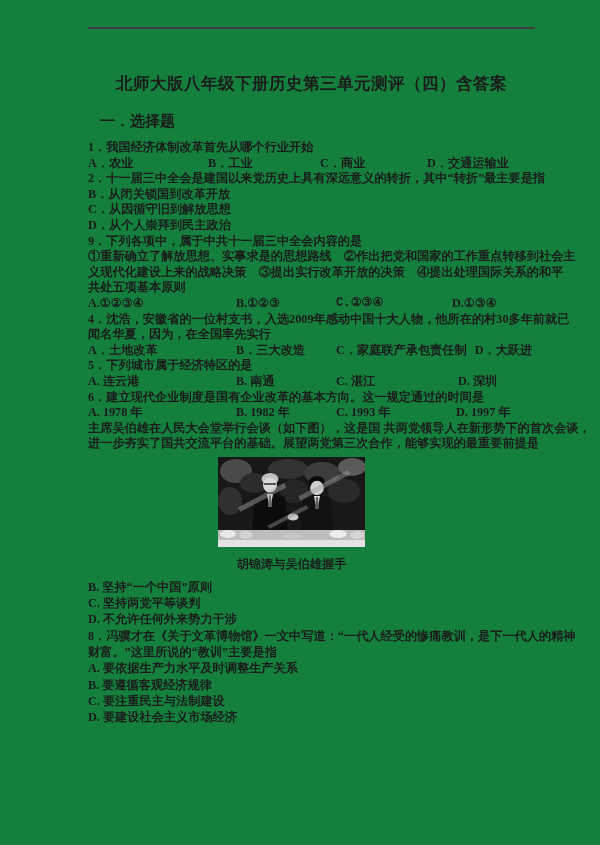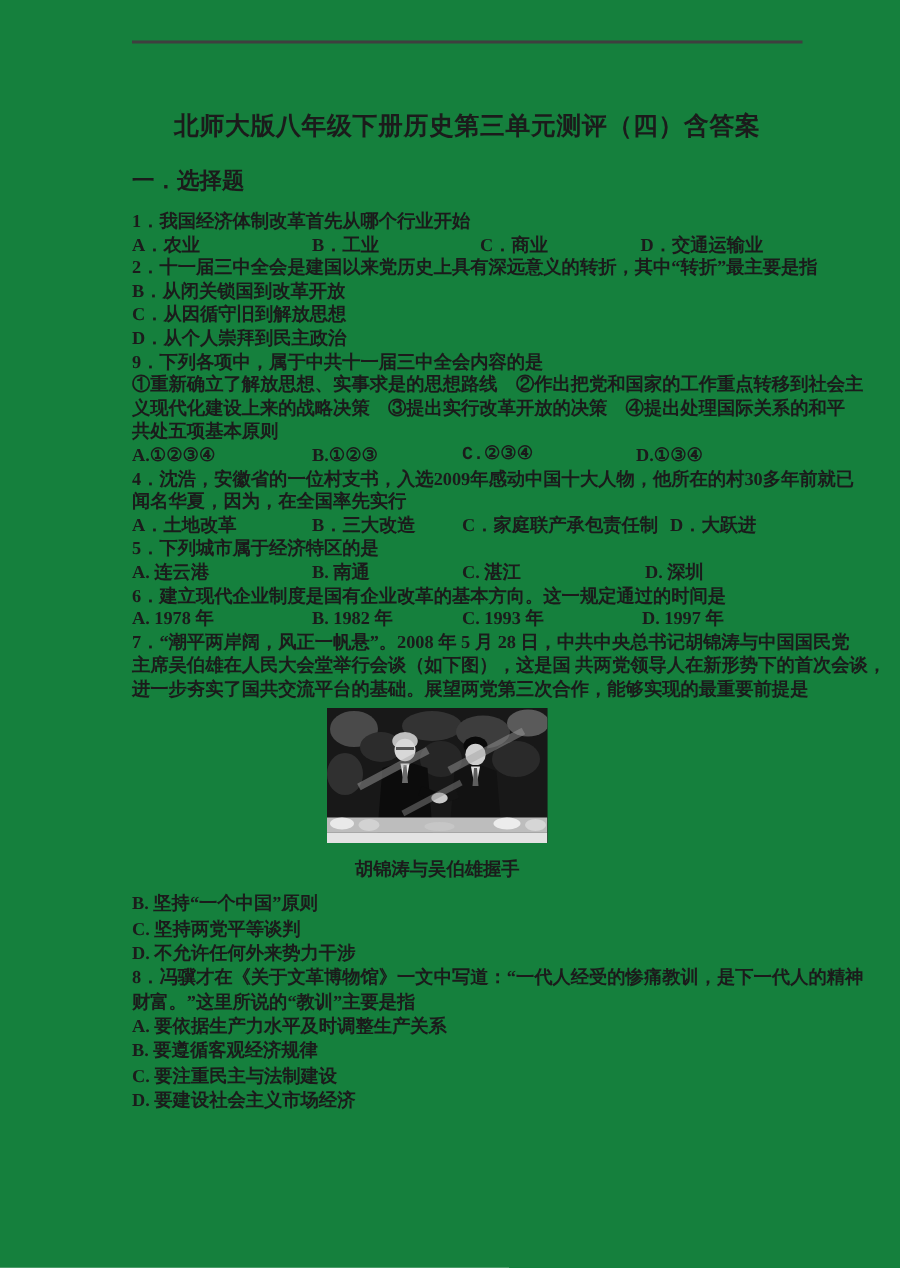--- a/index.html
+++ b/index.html
@@ -34,35 +34,35 @@
   }
   .content {
     position: absolute;
     left: 88px; top: 112px;
     width: 452px;
   }
   .section-heading {
     font-size: 15px;
     font-weight: 700;
     line-height: 18px;
-    margin: 0 0 10px 0;
+    margin: 0 0 10px 12px;
   }
   .line {
     font-size: 12.2px;
     font-weight: 600;
     line-height: 15.6px;
     white-space: nowrap;
   }
   .line-b { line-height: 16.3px; }
   .opts { display: flex; }
   .opts .c { display: inline-block; }
   .w120 { width: 120px; }
   .w112 { width: 112px; }
   .w107 { width: 107px; }
-  .w100 { width: 100px; }
+  .w100 { width: 100px; margin-left: 28px; }
   .w116 { width: 116px; font-family: Liberation Mono, monospace; }
   .w122 { width: 122px; }
   .gap8 { margin-right: 8px; }
   .photo-block {
     margin: 5px 0 0 130px;
     width: 147px;
   }
   .photo-frame {
     width: 147px; height: 90px;
     overflow: hidden;
@@ -133,21 +133,20 @@
     </div>
 
     <div class="line">6．建立现代企业制度是国有企业改革的基本方向。这一规定通过的时间是</div>
     <div class="line opts">
       <span class="c w120">A. 1978 年</span>
       <span class="c w100">B. 1982 年</span>
       <span class="c w120">C. 1993 年</span>
       <span class="c">D. 1997 年</span>
     </div>
 
-    <div class="line">7．“潮平两岸阔，风正一帆悬”。2008 年 5 月 28 日，中共中央总书记胡锦涛与中国国民党</div>
     <div class="line">主席吴伯雄在人民大会堂举行会谈（如下图），这是国 共两党领导人在新形势下的首次会谈，</div>
     <div class="line">进一步夯实了国共交流平台的基础。展望两党第三次合作，能够实现的最重要前提是</div>
 
     <div class="photo-block">
       <div class="photo-frame">
         <svg width="147" height="90" viewBox="0 0 147 90" xmlns="http://www.w3.org/2000/svg">
 
           <rect x="0" y="0" width="147" height="90" fill="#181818"></rect>
           <ellipse cx="18" cy="14" rx="16" ry="12" fill="#4a4a4a"></ellipse>
           <ellipse cx="36" cy="26" rx="14" ry="10" fill="#2c2c2c"></ellipse>

